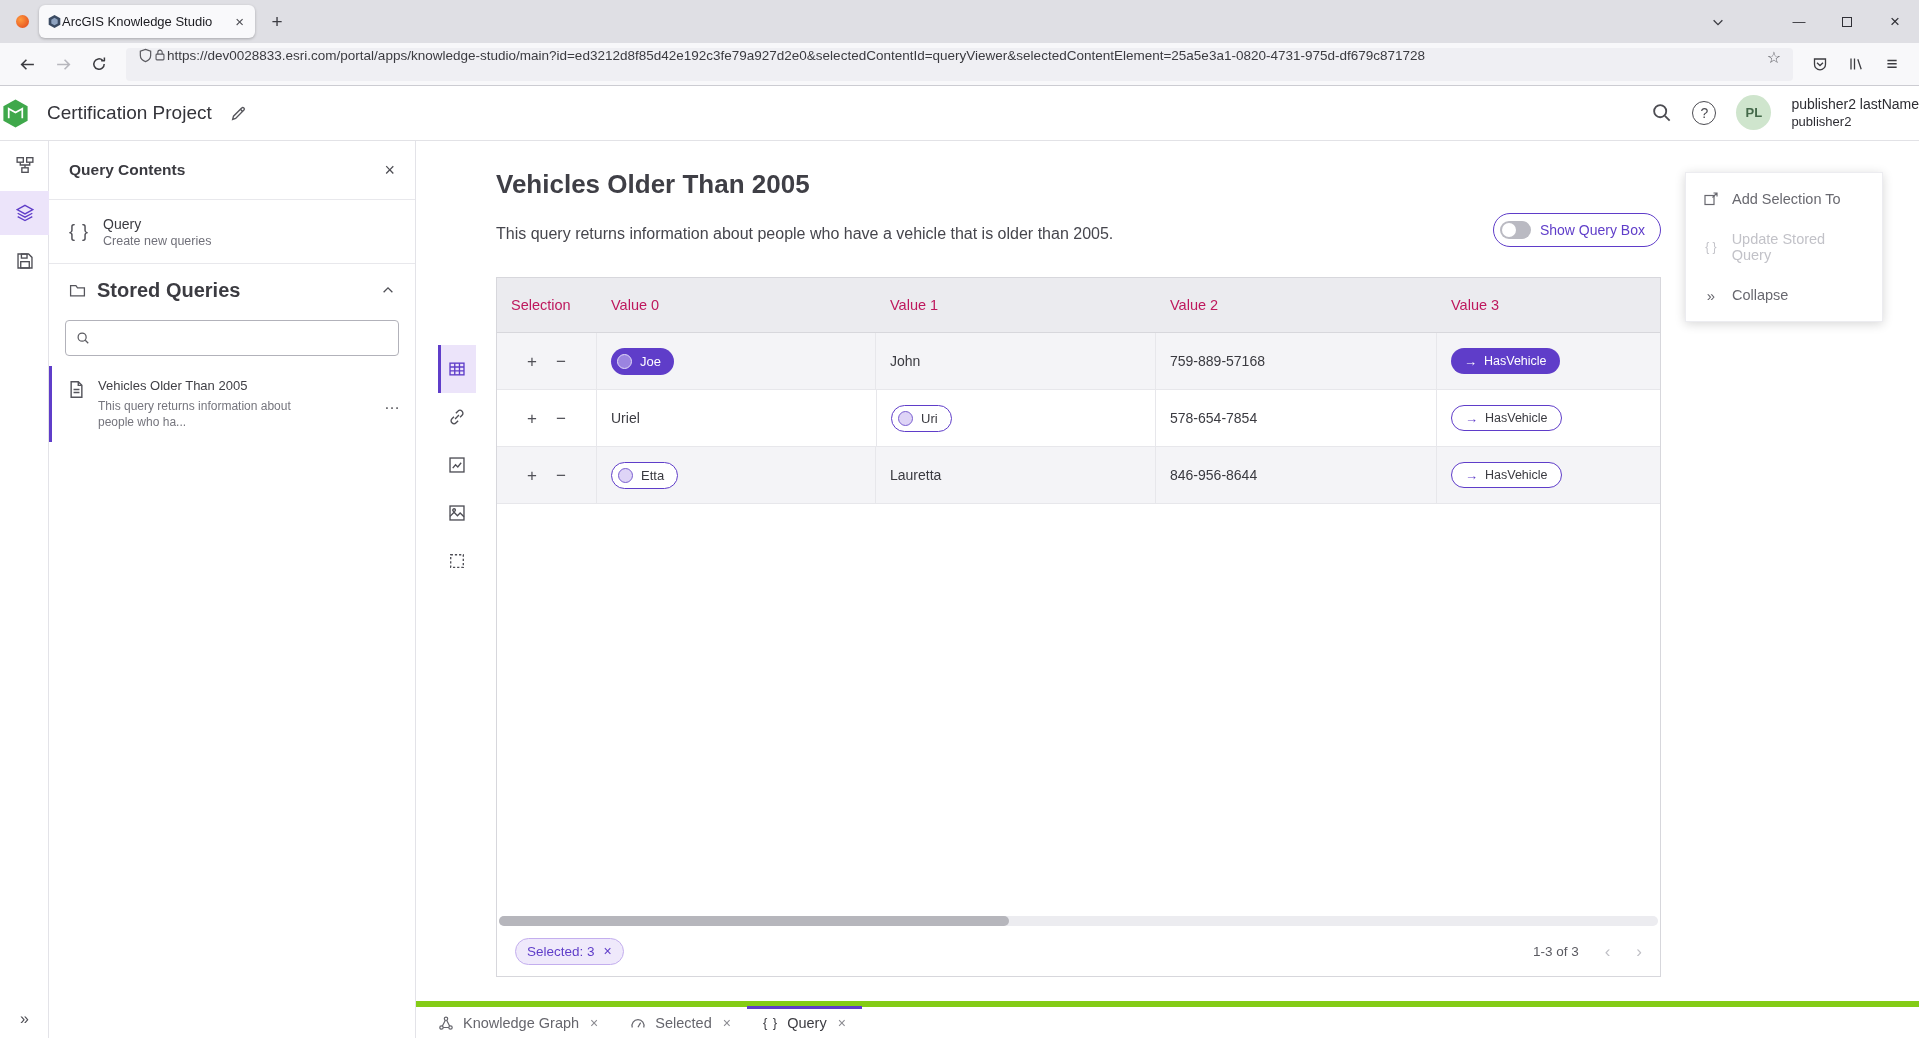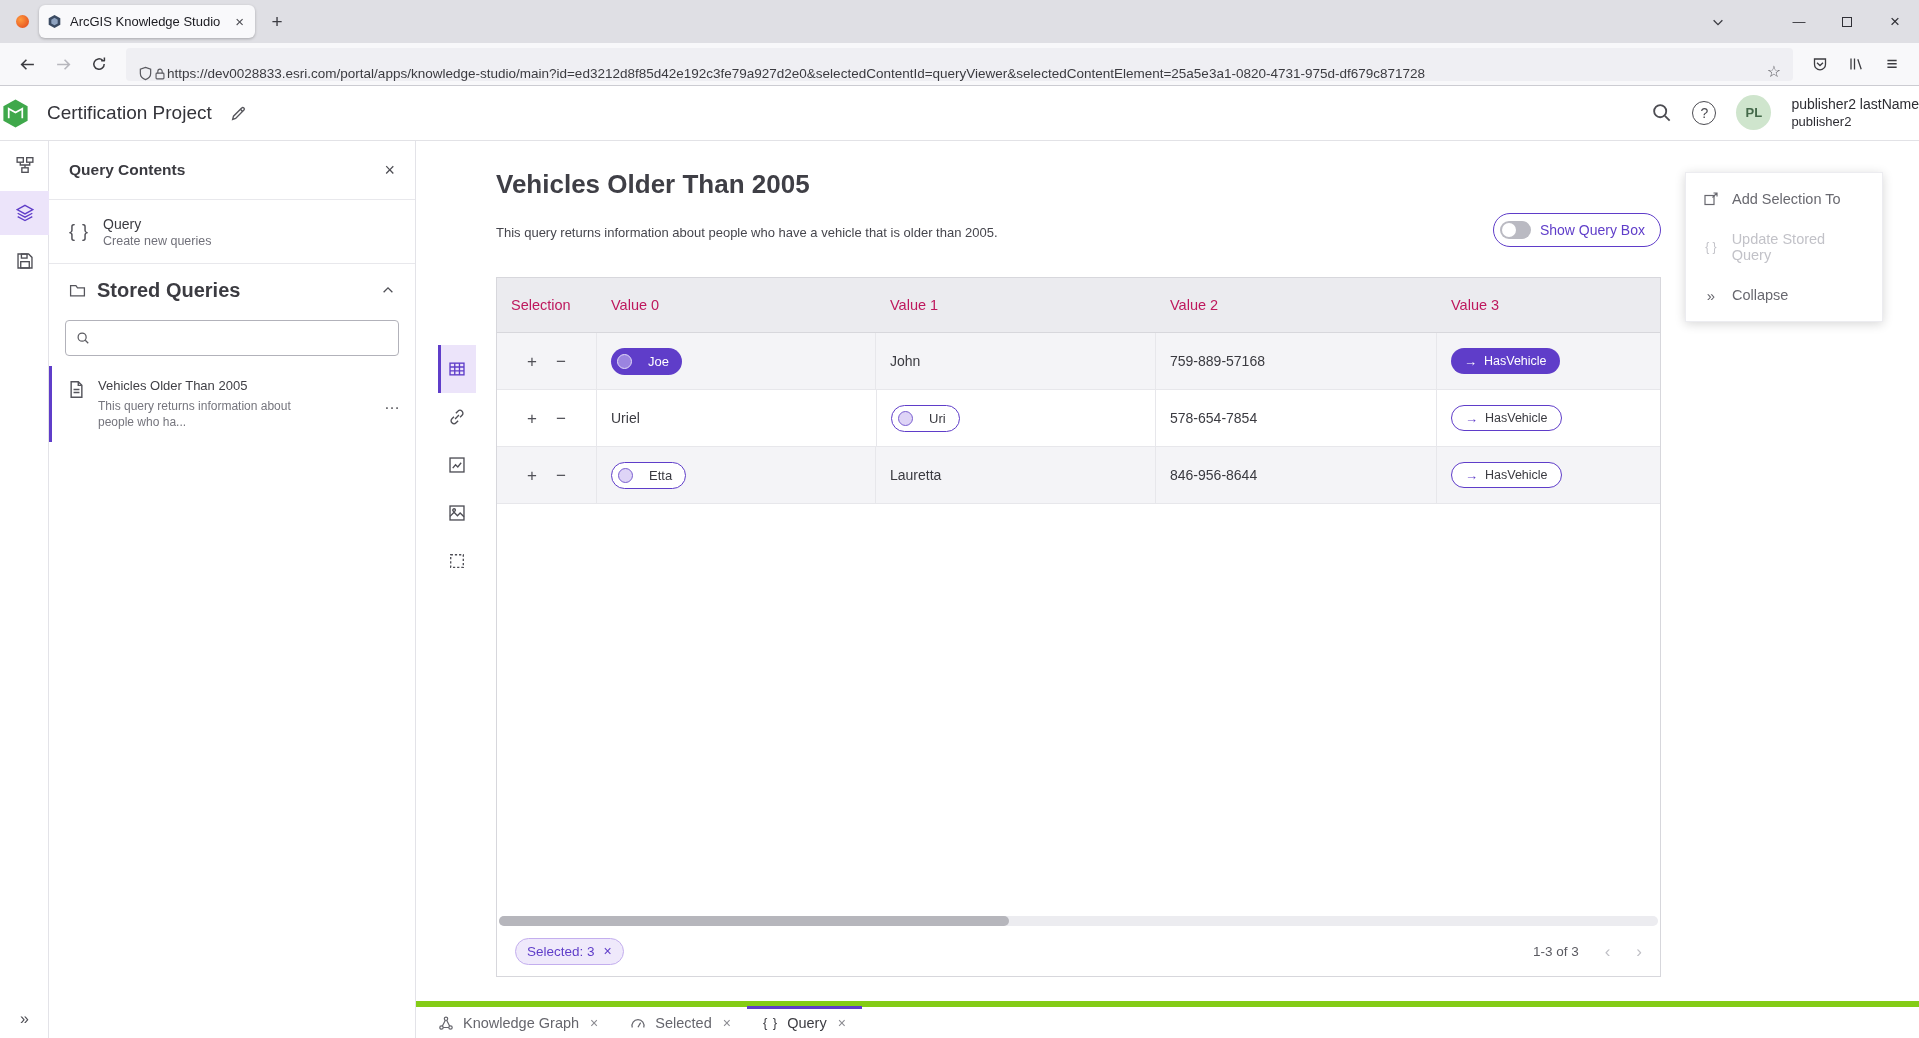--- a/index.html
+++ b/index.html
@@ -3,35 +3,35 @@
 <meta charset="utf-8">
 <style>
   * { margin:0; padding:0; box-sizing:border-box; }
   html,body { background:#fff; }
   body { font-family:"Liberation Sans", sans-serif; color:#3a3a40; }
   .screen { position:relative; width:1919px; height:1038px; background:#fff; overflow:hidden; display:flex; flex-direction:column; }
 
   
   .titlebar { height:43px; background:#dfdfe4; display:flex; align-items:center; padding-left:6px; flex:0 0 auto; }
   .ff-dot { width:13px; height:13px; border-radius:50%; background:radial-gradient(circle at 35% 35%, #ff9a3c, #e0421b); margin:0 10px; }
-  .tab { width:216px; height:33px; background:#f9f9fb; border-radius:6px; box-shadow:0 1px 3px rgba(0,0,0,.25); display:flex; align-items:center; padding:0 8px; gap:8px; }
+  .tab { width:216px; height:33px; background:#f9f9fb; border-radius:6px; box-shadow:0 1px 3px rgba(0,0,0,.25); display:flex; align-items:center; padding:0 8px; }
   .tab-favicon { width:15px; height:15px; flex:0 0 auto; }
   .tab-title { flex:1; font-size:13px; color:#1b1b20; white-space:nowrap; overflow:hidden; }
   .tab-close { font-size:15px; color:#4e4e54; padding:0 3px; cursor:default; }
   .newtab { width:32px; height:32px; display:flex; align-items:center; justify-content:center; font-size:19px; color:#3c3c42; margin-left:6px; }
   .titlebar-spacer { flex:1; }
   .tablist-btn { width:34px; height:32px; display:flex; align-items:center; justify-content:center; color:#3c3c42; margin-right:40px; }
   .win-controls { display:flex; height:43px; }
   .win-btn { width:48px; height:43px; display:flex; align-items:center; justify-content:center; font-size:13px; color:#303036; }
   .win-maxbox { width:10px; height:10px; border:1.2px solid #303036; display:inline-block; }
 
   .navbar { height:43px; background:#f8f8fa; border-bottom:1px solid #ccccd2; display:flex; align-items:center; padding:0 10px; gap:2px; flex:0 0 auto; }
   .nav-btn { width:34px; height:32px; display:flex; align-items:center; justify-content:center; color:#3c3c41; }
   .nav-btn.disabled { color:#b7b7bd; }
-  .urlbar { flex:1; height:33px; background:#efeff3; border-radius:4px; display:flex; align-items:flex-end; padding:0 12px; margin:0 8px; overflow:hidden; }
+  .urlbar { flex:1; height:33px; background:#efeff3; border-radius:4px; display:flex; align-items:flex-start; padding:0 12px; margin:0 8px; overflow:hidden; }
   .url-icon { color:#5a5a60; display:flex; align-items:center; flex:0 0 auto; }
   .url-text { flex:1; font-size:13.5px; color:#3b3b40; white-space:nowrap; overflow:hidden; }
   .url-star { color:#55555b; font-size:16px; flex:0 0 auto; }
 
   
   .app-header { height:55px; background:#fff; border-bottom:1px solid #e2e2e6; display:flex; align-items:center; padding:0 0; flex:0 0 auto; }
   .logo { width:31px; height:31px; margin-right:16px; flex:0 0 auto; }
   .app-title { font-size:19px; color:#34343a; }
   .edit-btn { margin-left:18px; color:#56565c; display:flex; }
   .header-right { margin-left:auto; display:flex; align-items:center; gap:20px; }
@@ -65,21 +65,21 @@
   .search-box input { border:none; outline:none; flex:1; font-size:13px; font-family:"Liberation Sans",sans-serif; background:transparent; }
   .stored-item { position:relative; display:flex; gap:12px; padding:12px 14px 12px 18px; background:#fff; }
   .stored-item::before { content:""; position:absolute; left:0; top:0; bottom:0; width:3px; background:#5f3dc9; }
   .si-icon { color:#55555c; margin-top:2px; flex:0 0 auto; }
   .si-title { font-size:13px; color:#3f3f45; }
   .si-desc { font-size:12px; color:#75757d; margin-top:5px; width:212px; line-height:1.35; }
   .si-more { margin-left:auto; align-self:center; font-size:16px; color:#55555b; letter-spacing:1px; }
 
   .main { flex:1; position:relative; background:#fff; min-width:0; }
   .main-title { position:absolute; left:80px; top:28px; font-size:26px; font-weight:bold; color:#3f3f46; }
-  .main-desc { position:absolute; left:80px; top:84px; font-size:13px; color:#46464d; }
+  .main-desc { position:absolute; left:80px; top:84px; font-size:16px; color:#46464d; }
   .sqb-pill { position:absolute; top:72px; right:258px; height:34px; border:1px solid #5f3dc9; border-radius:18px; display:flex; align-items:center; gap:9px; padding:0 15px 0 6px; }
   .sqb-toggle { width:31px; height:18px; border-radius:9px; background:#babac2; position:relative; }
   .sqb-toggle::after { content:""; position:absolute; left:2px; top:2px; width:14px; height:14px; border-radius:50%; background:#fff; }
   .sqb-label { font-size:14px; color:#5f3dc9; }
 
   .view-toolbar { position:absolute; left:22px; top:204px; width:38px; display:flex; flex-direction:column; background:#fff; }
   .vt-btn { width:38px; height:48px; display:flex; align-items:center; justify-content:center; color:#4f4f56; }
   .vt-btn.active { color:#5f3dc9; background:#ece4fa; box-shadow:inset 3px 0 0 #5f3dc9; }
 
   .table-wrap { position:absolute; left:80px; right:258px; top:136px; bottom:61px; border:1px solid #d7d7dc; display:flex; flex-direction:column; background:#fff; }
@@ -89,21 +89,21 @@
   .c-v0 { width:279px; flex:0 0 auto; }
   .c-v1 { width:280px; flex:0 0 auto; }
   .c-v2 { width:281px; flex:0 0 auto; }
   .c-v3 { flex:1; min-width:0; }
   .trow { height:57px; display:flex; align-items:stretch; border-bottom:1px solid #e7e7eb; flex:0 0 auto; }
   .trow:nth-child(even) { background:#f4f4f7; }
   .tcell { display:flex; align-items:center; padding-left:14px; border-right:1px solid #e7e7eb; font-size:14px; color:#3a3a40; }
   .tcell:last-child { border-right:none; }
   .sel-cell { justify-content:center; gap:19px; padding-left:0; }
   .selbtn { font-size:17px; color:#4f4f56; line-height:1; }
-  .entity-pill { display:inline-flex; align-items:center; gap:16px; height:27px; border-radius:14px; padding:0 13px 0 6px; font-size:13px; }
+  .entity-pill { display:inline-flex; align-items:center; gap:8px; height:27px; border-radius:14px; padding:0 13px 0 6px; font-size:13px; }
   .entity-pill.solid { background:#5f3dc9; color:#fff; }
   .entity-pill.outline { border:1px solid #5f3dc9; background:#fff; color:#3a3a40; }
   .edot { width:15px; height:15px; border-radius:50%; }
   .entity-pill.solid .edot { background:#9b84e0; border:1.5px solid #e2daf8; }
   .entity-pill.outline .edot { background:#ded4f6; border:1.5px solid #7a5fd0; }
   .rel-pill { display:inline-flex; align-items:center; gap:7px; height:26px; border-radius:13px; padding:0 13px; font-size:12.5px; }
   .rel-pill.solid { background:#5f3dc9; color:#fff; }
   .rel-pill.outline { border:1px solid #5f3dc9; background:#fff; color:#3a3a40; }
   .rel-pill.outline .rel-arrow { color:#5f3dc9; }
   .rel-arrow { font-size:13px; }

